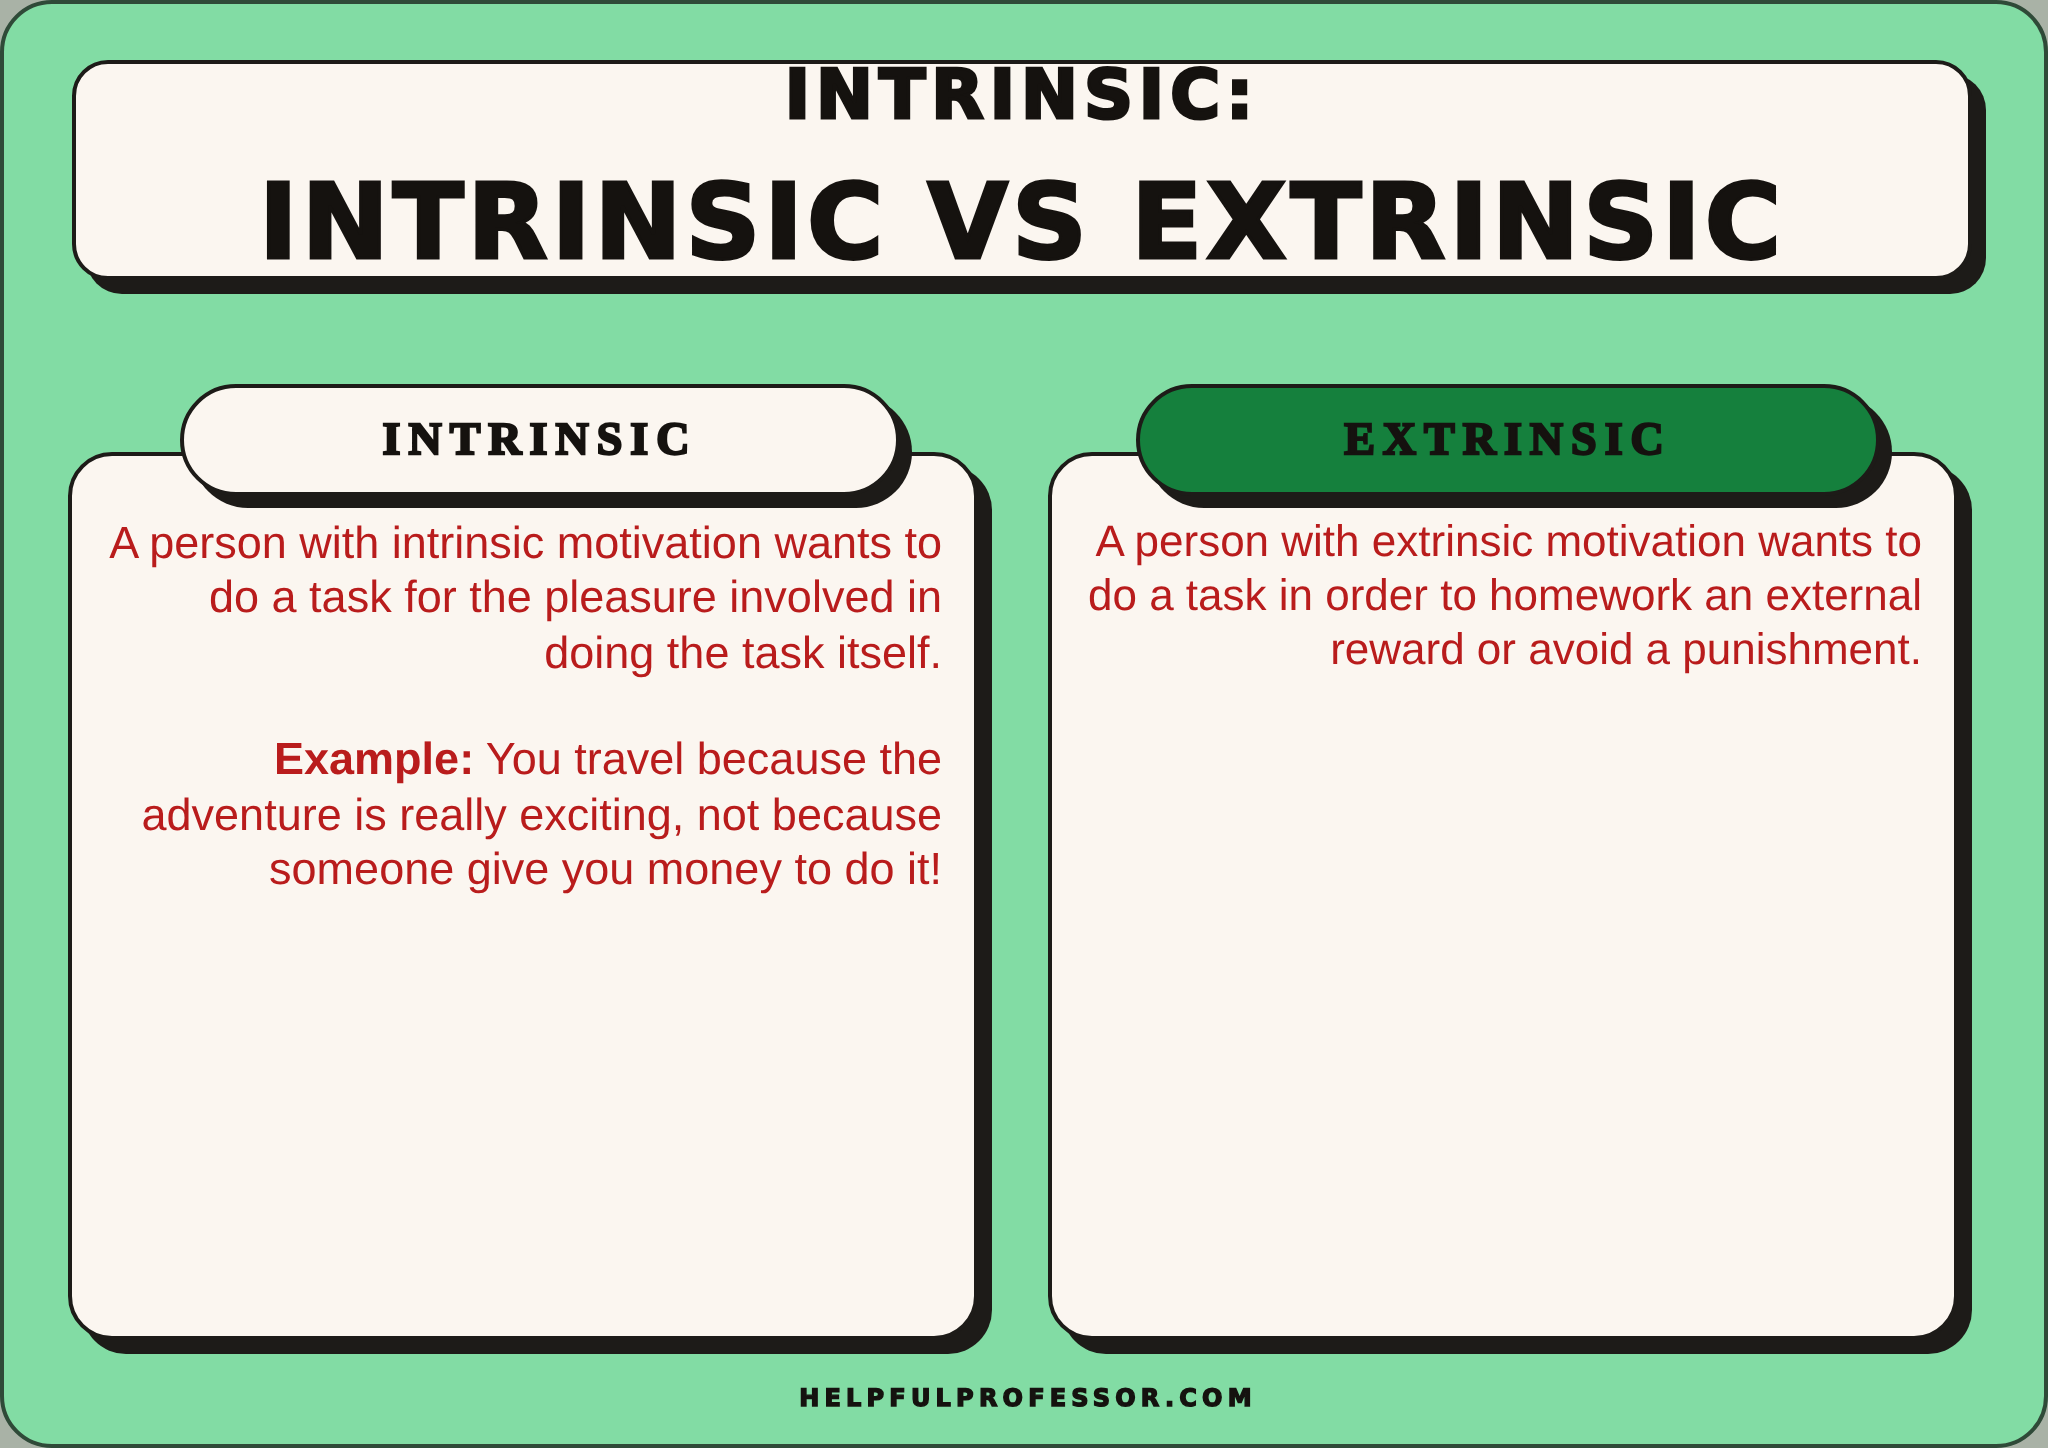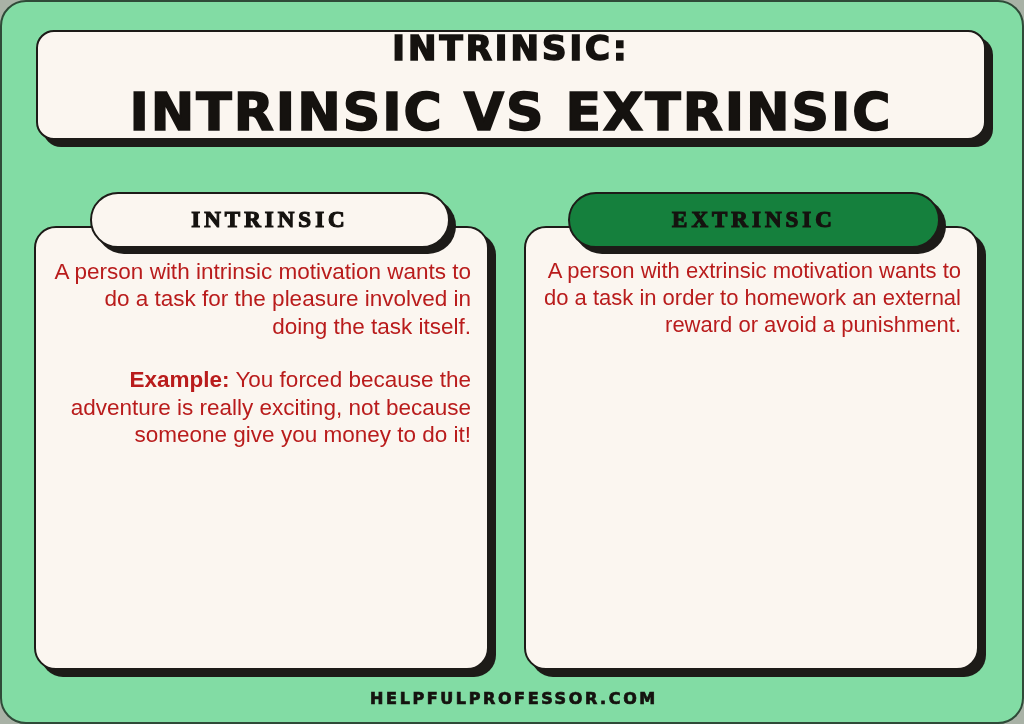--- a/index.html
+++ b/index.html
@@ -144,21 +144,21 @@
   .footer {
     position: absolute;
     left: 0;
     bottom: 14px;
     width: 1024px;
     text-align: center;
   }
   .footer-text {
     font-family: "DejaVu Sans", sans-serif;
     font-weight: bold;
-    font-size: 16px;
+    font-size: 12px;
     letter-spacing: 2.6px;
     color: #15120f;
     -webkit-text-stroke: 0.7px #15120f;
   }
 </style>
 </head>
 <body>
 
 <div class="poster" style="background: rgb(130, 220, 164); border-color: rgb(47, 74, 56);">
 
@@ -169,21 +169,21 @@
 
   <div class="columns">
 
     <div class="column left">
       <div class="tab" style="background: rgb(251, 246, 240); border-color: rgb(29, 27, 24);">
         <span class="tab-label">INTRINSIC</span>
       </div>
       <div class="panel" style="background: rgb(251, 246, 240); border-color: rgb(29, 27, 24);">
         <div class="body-text para lead">A person with intrinsic motivation wants to do a task for the pleasure involved in doing the task itself.</div>
         <div class="body-text para">
-          <strong>Example:</strong><span> You forced because the adventure is really exciting, not because someone give you money to do it!</span>
+          <strong>Example:</strong><span> You travel because the adventure is really exciting, not because someone give you money to do it!</span>
         </div>
       </div>
     </div>
 
     <div class="column right">
       <div class="tab" style="background: #15803d; border-color: rgb(29, 27, 24);">
         <span class="tab-label">EXTRINSIC</span>
       </div>
       <div class="panel" style="background: rgb(251, 246, 240); border-color: rgb(29, 27, 24);">
         <div class="body-text para lead">A person with extrinsic motivation wants to do a task in order to homework an external  reward or avoid a punishment.</div>

